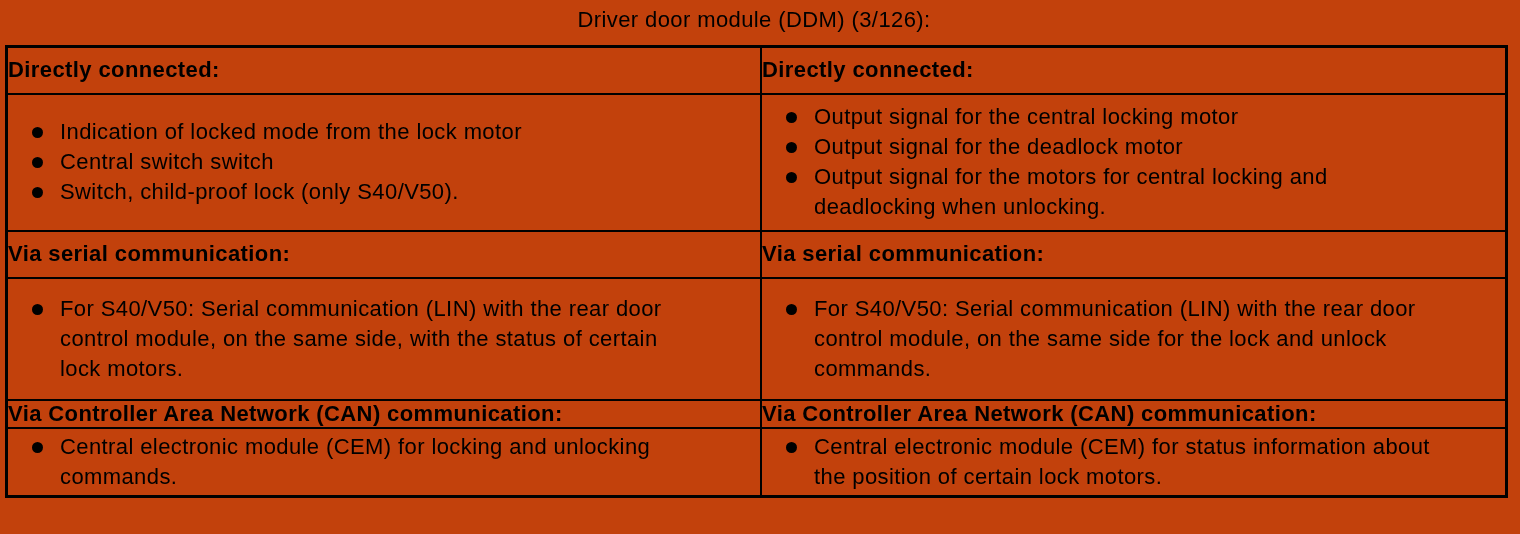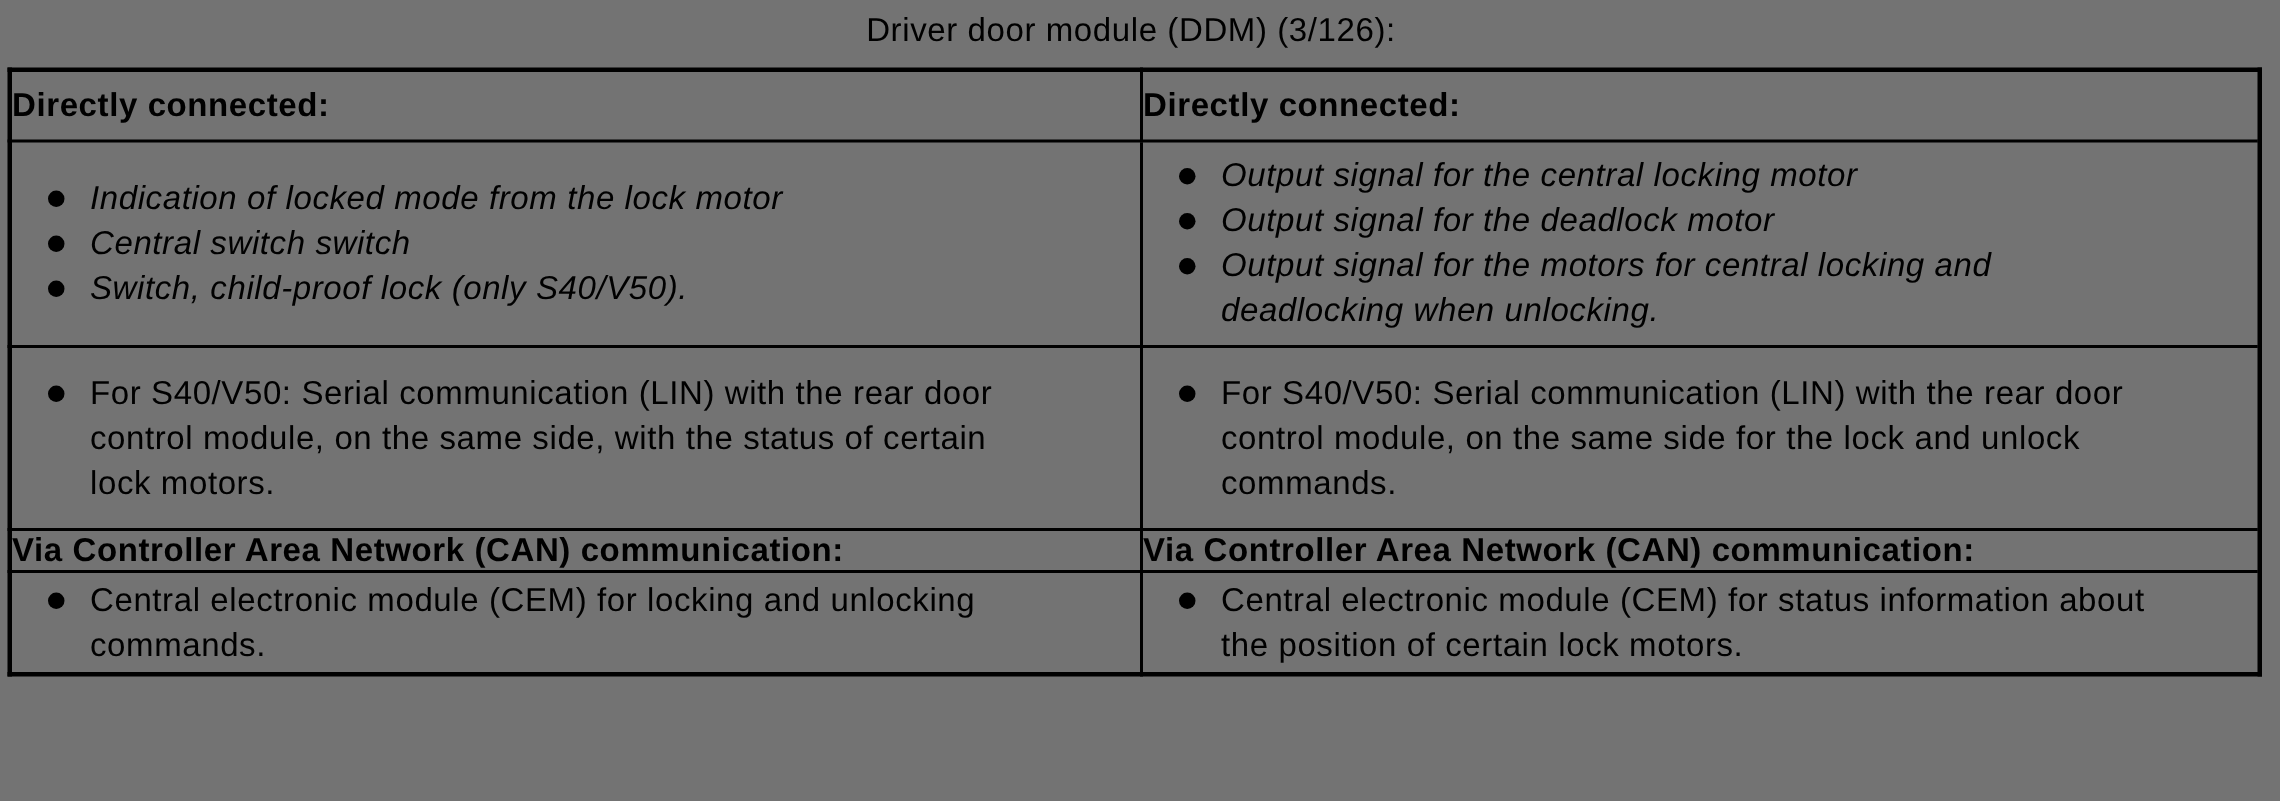--- a/index.html
+++ b/index.html
@@ -1,21 +1,21 @@
 <!DOCTYPE html>
 <html><head>
 <meta charset="utf-8">
 <style>
   * { margin: 0; padding: 0; box-sizing: border-box; }
   html, body { background: #ffffff; }
   .page {
     position: relative;
     width: 1520px;
     height: 534px;
-    background: #737373;
+    background: #c2410c;
     color: #000000;
     font-family: "Liberation Sans", sans-serif;
     font-size: 22px;
     letter-spacing: 0.4px;
     overflow: hidden;
   }
   .doc-title {
     position: absolute;
     top: 6px;
     left: 0;
@@ -41,21 +41,21 @@
   col.c-left  { width: 50.3%; }
   col.c-right { width: 49.7%; }
   td.cell-heading {
     font-weight: bold;
     padding: 4px 4px 4px 4px;
     font-size: 22px;
   }
   tr.r-colheads { height: 42px; }
   tr.r-heading  { height: 47px; }
   tr.r-heading2 { height: 24px; }
-  tr.r-list-a   { height: 137px; font-style: italic; }
+  tr.r-list-a   { height: 137px; }
   tr.r-list-b   { height: 122px; }
   tr.r-list-c   { height: 69px; margin-top: 16px; }
   td.cell-list {
     vertical-align: top;
     padding: 7px 0 0 0;
   }
   ul.bullets { list-style: none; }
   ul.bullets li {
     position: relative;
     padding-left: 52px;
@@ -120,20 +120,24 @@
             <span>Output signal for the deadlock motor</span>
           </li>
           <li>
             <span class="bullet"></span>
             <span>Output signal for the motors for central locking and deadlocking when unlocking.</span>
           </li>
         </ul>
       </td>
     </tr>
 
+    <tr class="r-heading">
+      <td class="cell-heading">Via serial communication:</td>
+      <td class="cell-heading">Via serial communication:</td>
+    </tr>
 
     <tr class="r-list-b">
       <td class="cell-list">
         <ul class="bullets">
           <li>
             <span class="bullet"></span>
             <span>For S40/V50: Serial communication (LIN) with the rear door control module, on the same side, with the status of certain lock motors.</span>
           </li>
         </ul>
       </td>

